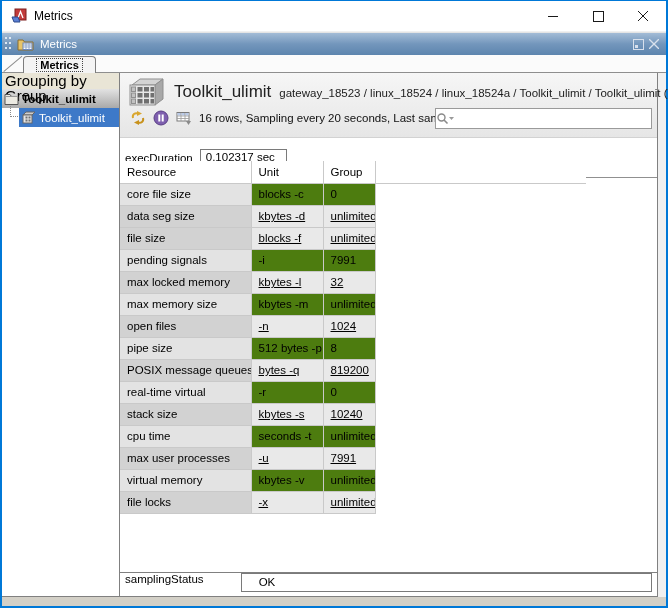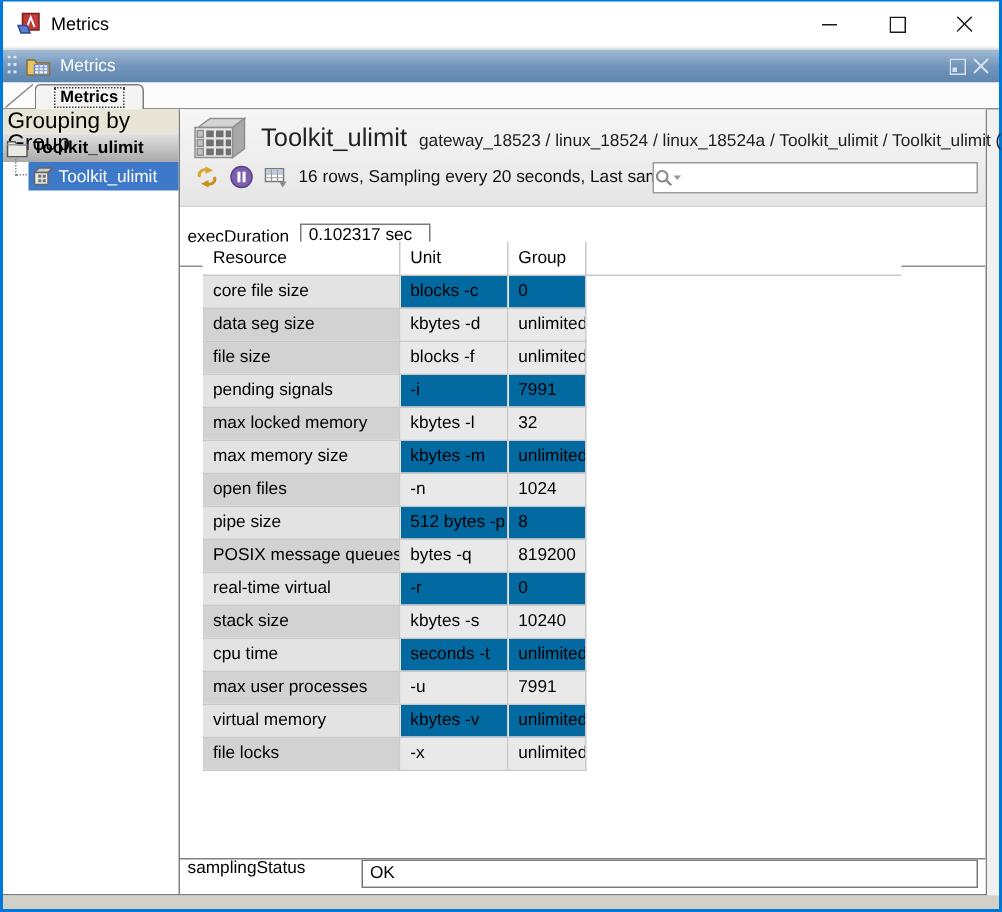--- a/index.html
+++ b/index.html
@@ -63,38 +63,38 @@
   .search input { border:none; outline:none; flex:1; height:100%; font-size:11.5px;
                   font-family:"Liberation Sans", sans-serif; background:transparent; }
 
   .exec-strip { position:absolute; left:0; top:65px; right:0; height:40px; background:#fff;
                 border-bottom:1px solid #909090; display:flex; align-items:center;
                 padding-left:5px; font-size:11.5px; }
   .field-box { border:1px solid #7a7a7a; background:#fff; padding:1px 11px 2px 5px; margin-left:7px;
                font-size:11.5px; }
 
   table.metrics { position:absolute; left:0; top:88px; width:466px; border-collapse:collapse;
-                  table-layout:fixed;margin-left:15px; }
+                  table-layout:fixed; }
   table.metrics th { height:22px; font-weight:normal; font-size:11.5px; text-align:left;
                      padding:0 0 0 7px; background:#fff;
                      border-right:1px solid #c9c9c9; border-bottom:1px solid #c9c9c9; }
   table.metrics th.filler { border-right:none; padding:0; }
   table.metrics td { height:22px; font-size:11.5px; padding:0 0 0 7px; white-space:nowrap;
                      overflow:hidden; border-right:1px solid #c9c9c9; border-bottom:1px solid #c9c9c9; }
   table.metrics td.filler { border:none; background:#fff; }
   tr.odd  td.c-res { background:#e3e3e3; }
   tr.even td.c-res { background:#d2d2d2; }
-  tr.odd  td.c-val { background:#0369a1; }
-  tr.even td.c-val { background:#e9e9e9; }
+  tr.odd  td.c-val { background:#4d7c0f; }
+  tr.even td.c-val { background:#e9e9e9;text-decoration:underline; }
 
   .sampling-strip { position:absolute; left:0; bottom:0; right:0; height:24px; background:#fff;
                     border-top:1px solid #808080; display:flex; align-items:flex-start;
                     padding:0 5px; font-size:11.5px;gap:30px; }
   .sampling-box { flex:1; border:1px solid #7a7a7a; height:19px; line-height:17px;
-                  padding-left:5px; margin-left:7px; font-size:11.5px; background:#fff; }
+                  padding-left:17px; margin-left:7px; font-size:11.5px; background:#fff; }
 
   .bottom-strip { position:absolute; left:2px; right:2px; top:597px; height:9px; background:#d3d0c7; }
 </style>
 </head>
 <body>
 
 <div class="window">
 
   <div class="titlebar">
     <svg class="app-icon" viewBox="0 0 16 16">

